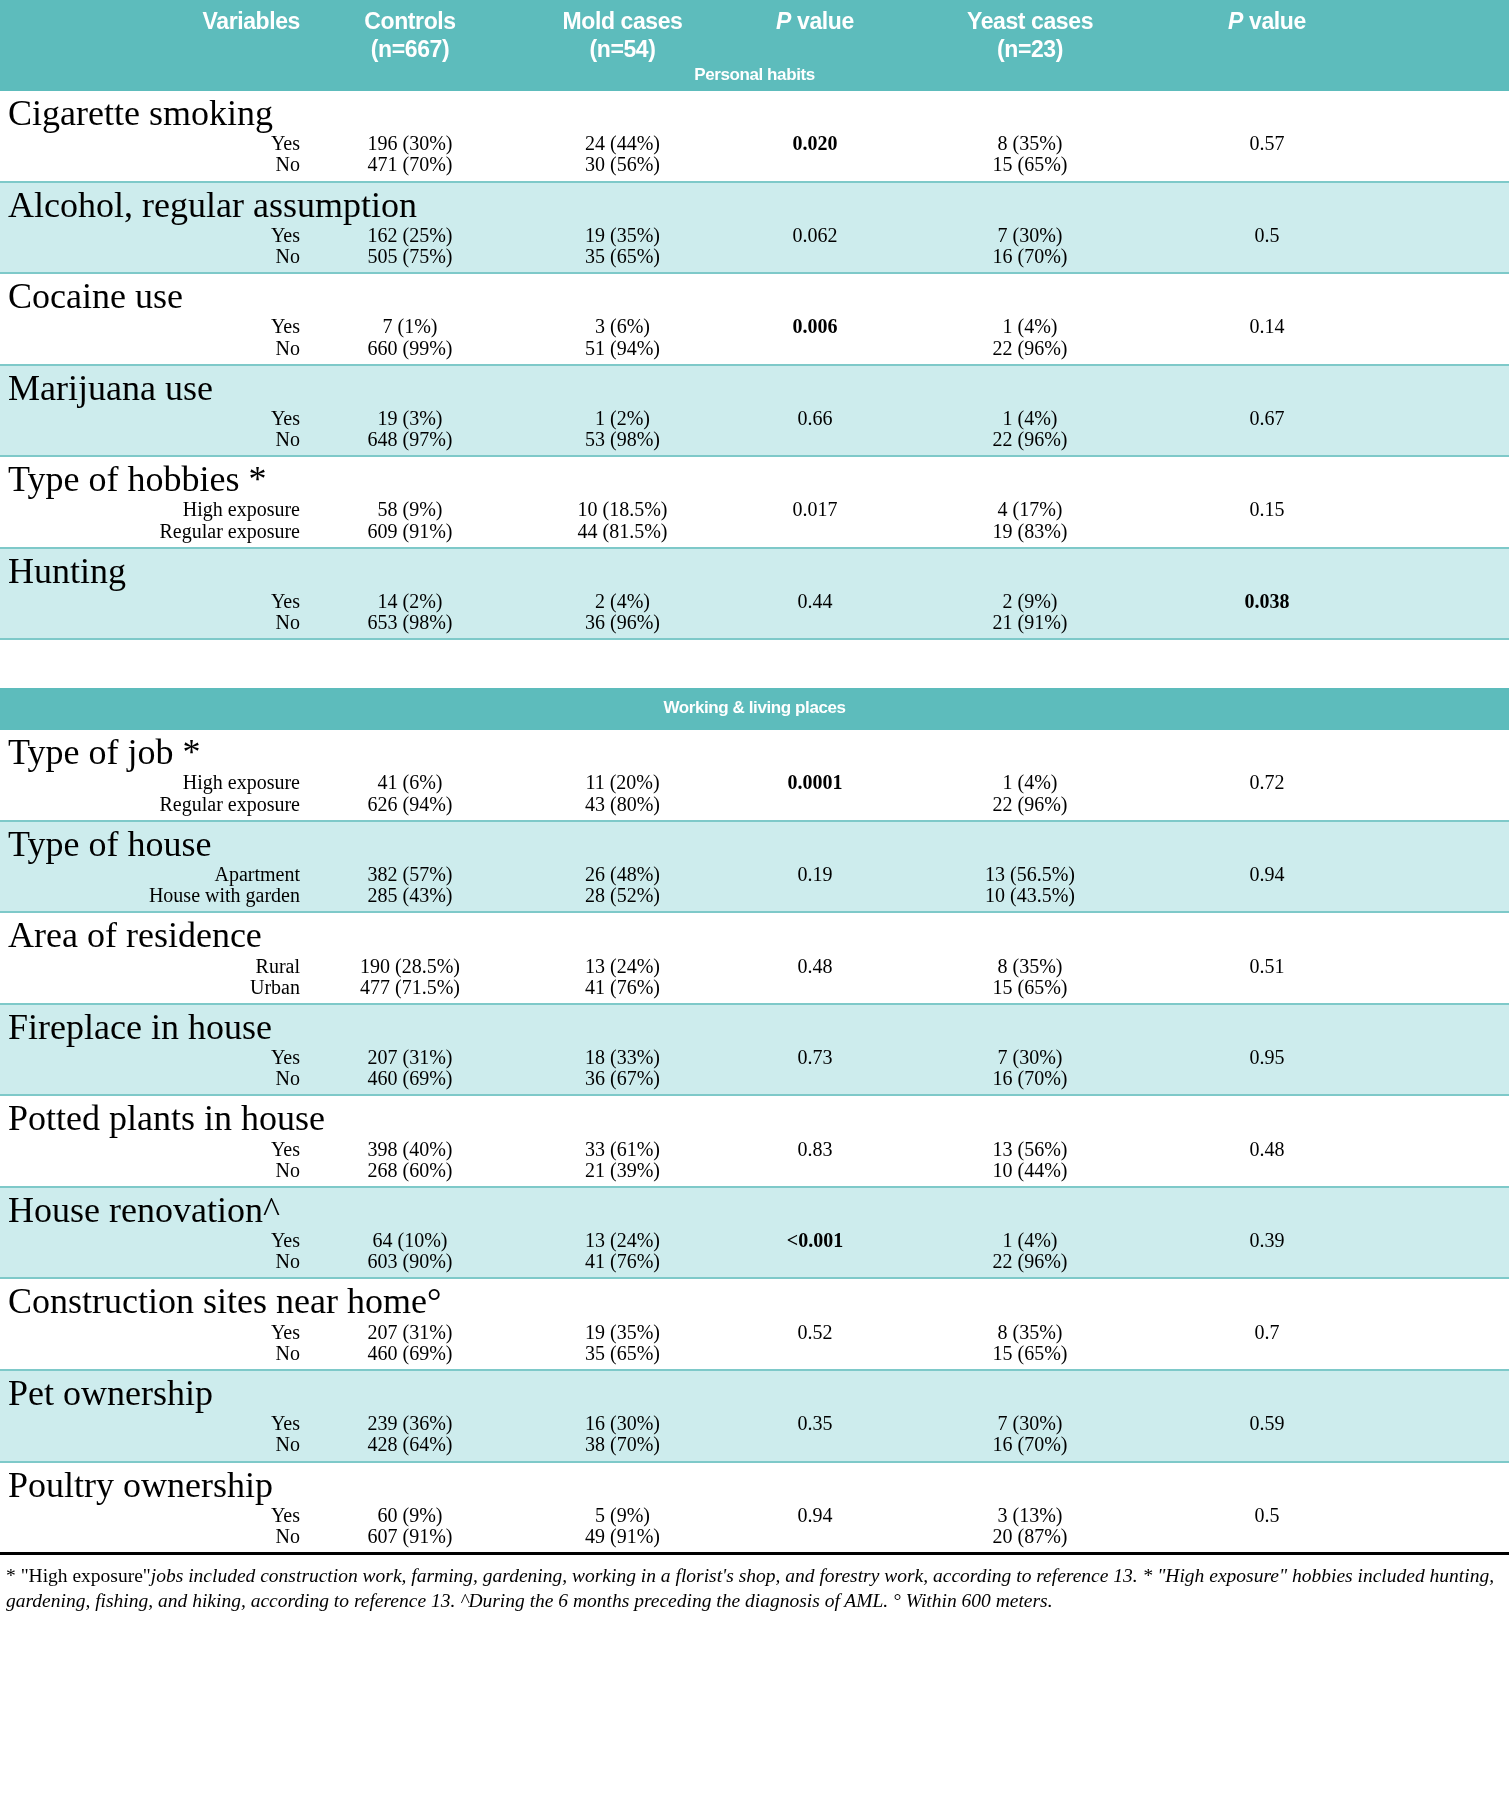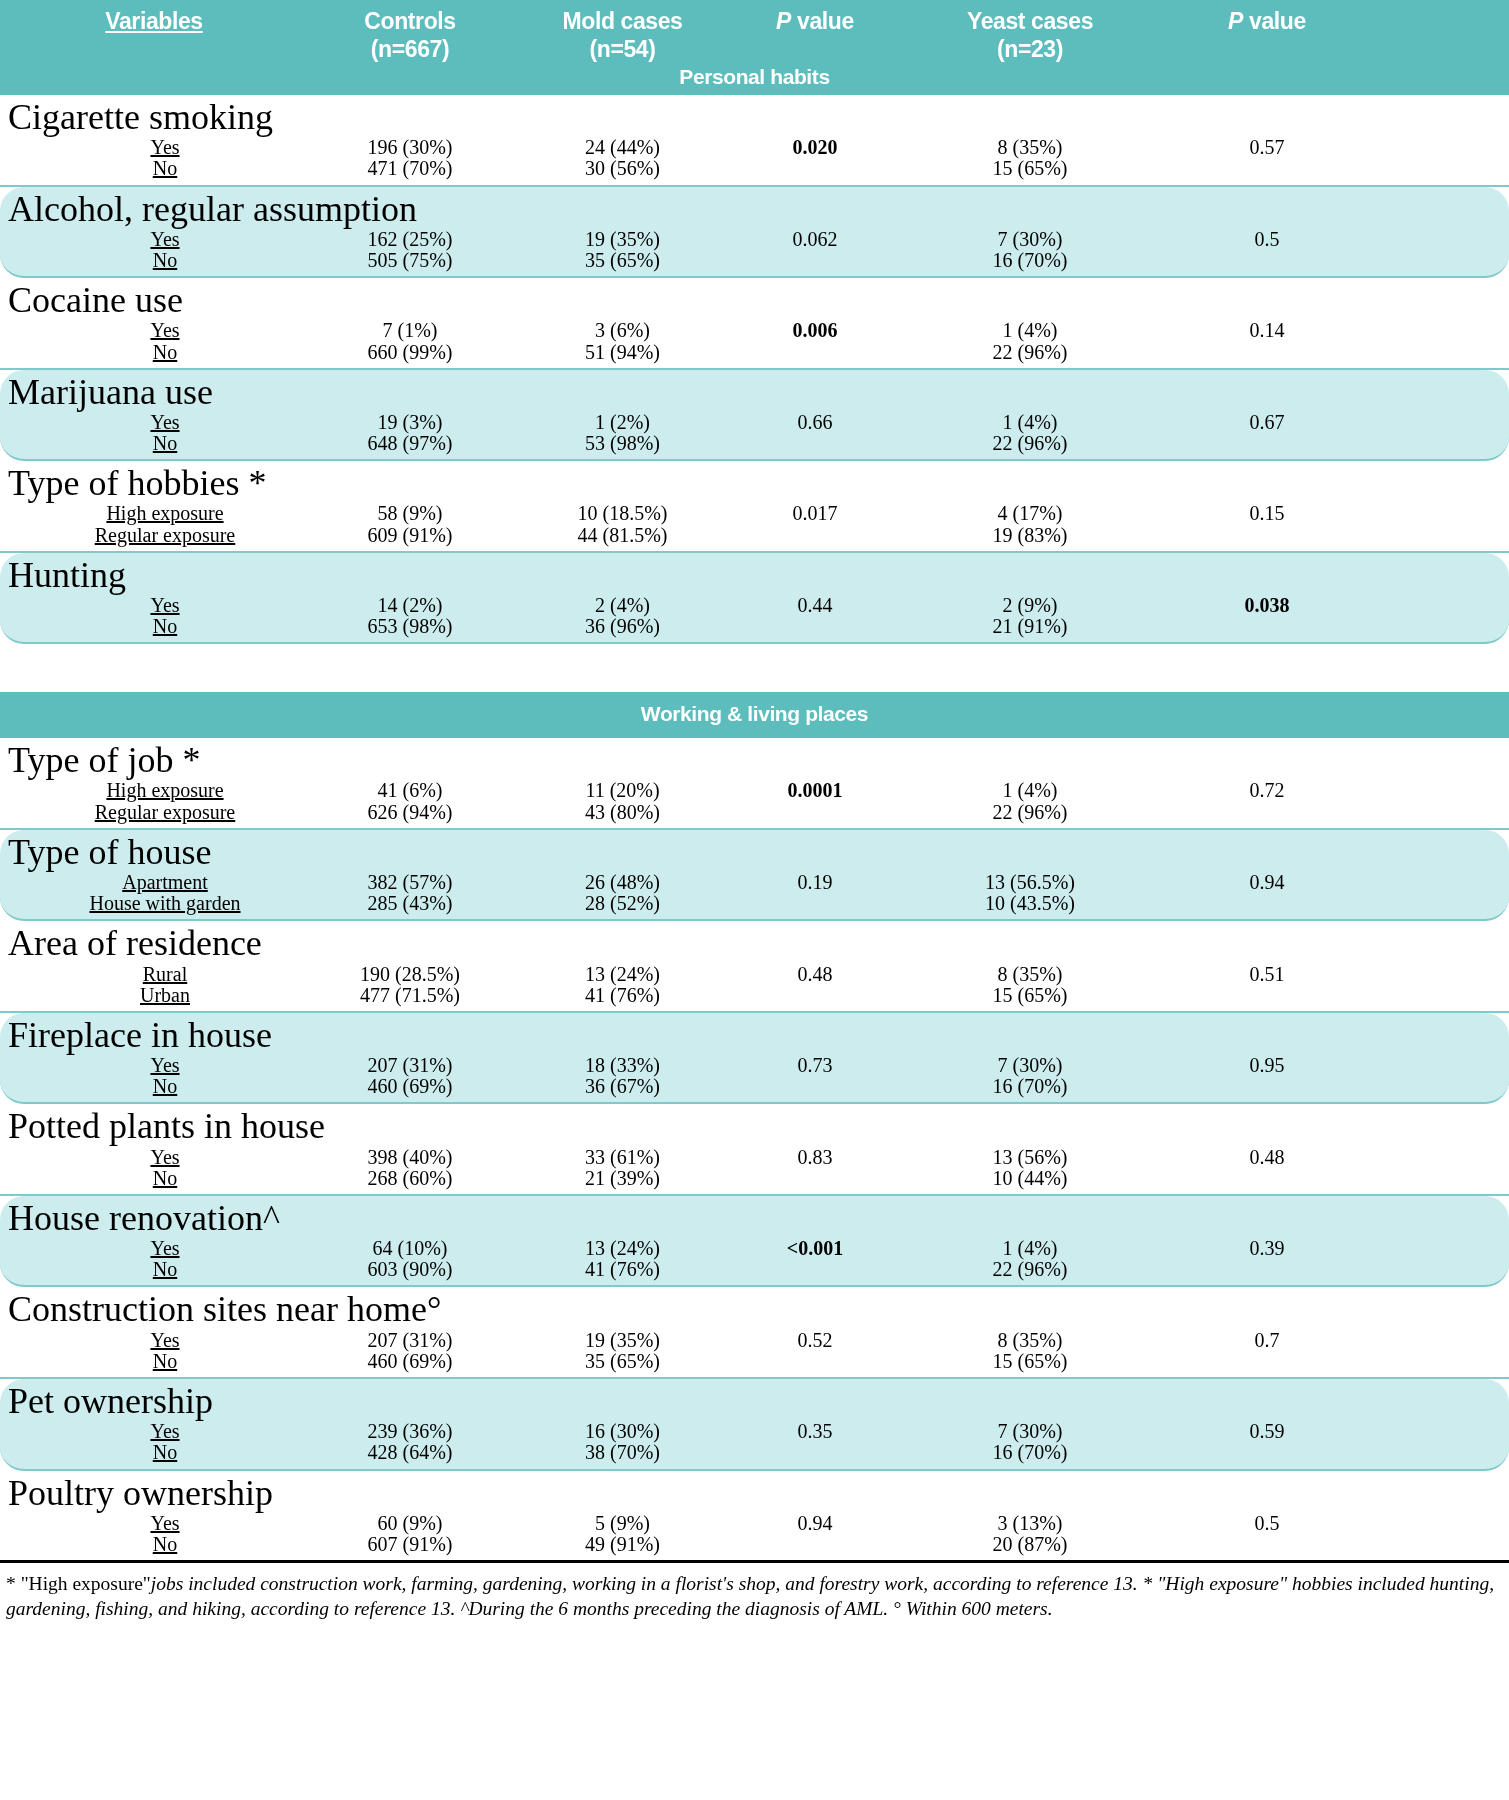--- a/index.html
+++ b/index.html
@@ -11,21 +11,21 @@
     -webkit-font-smoothing:none;
   }
   .table-wrap{width:1509px;position:relative;}
 
   
   .row{
     display:grid;
     grid-template-columns: 300px 220px 205px 180px 250px 354px;
     align-items:baseline;
   }
-  .c-var   {grid-column:1;text-align:center;text-decoration:underline;}
+  .c-var   {grid-column:1;text-align:right;}
   .c-ctrl  {grid-column:2;text-align:center;}
   .c-mold  {grid-column:3;text-align:center;}
   .c-p1    {grid-column:4;text-align:center;}
   .c-yeast {grid-column:5;text-align:center;}
   .c-p2    {grid-column:6;text-align:center;padding-right:130px;}
 
   
   .thead{
     background:#5dbcbc;
     color:#ffffff;
@@ -39,33 +39,33 @@
   .thead .row{align-items:start;}
   .thead .c-var{padding-left:8px;line-height:1.22;}
   .thead .hcell{line-height:1.22;}
   .thead .sub{display:block;}
   .thead .pital{font-style:italic;}
   .sec-band{
     background:#5dbcbc;
     color:#ffffff;
     font-family:"Liberation Sans", sans-serif;
     font-weight:bold;
-    font-size:21px;
+    font-size:17px;
     letter-spacing:-0.4px;
     text-align:center;
     padding:3px 0 7px 0;
   }
   .sec-band.standalone{padding:10px 0 12px 0;margin-top:0;}
 
   
   .block{
     padding:3px 0 5px 0;
     border-bottom:2px solid #7ec9c9;
   }
-  .block.alt{background:#cdeced;border-radius:24px;}
+  .block.alt{background:#cdeced;}
   .block.plain{background:#ffffff;}
   .block .row{font-size:20px;line-height:1.06;}
   .block .c-var{padding-left:8px;}
   .grp{font-size:36px;padding-left:8px;line-height:1.06;padding-bottom:1px;}
   .sub-label{padding-left:30px !important;}
   .bold{font-weight:bold;}
 
   .spacer{height:48px;background:#ffffff;border:0;}
 
   .footnote{

